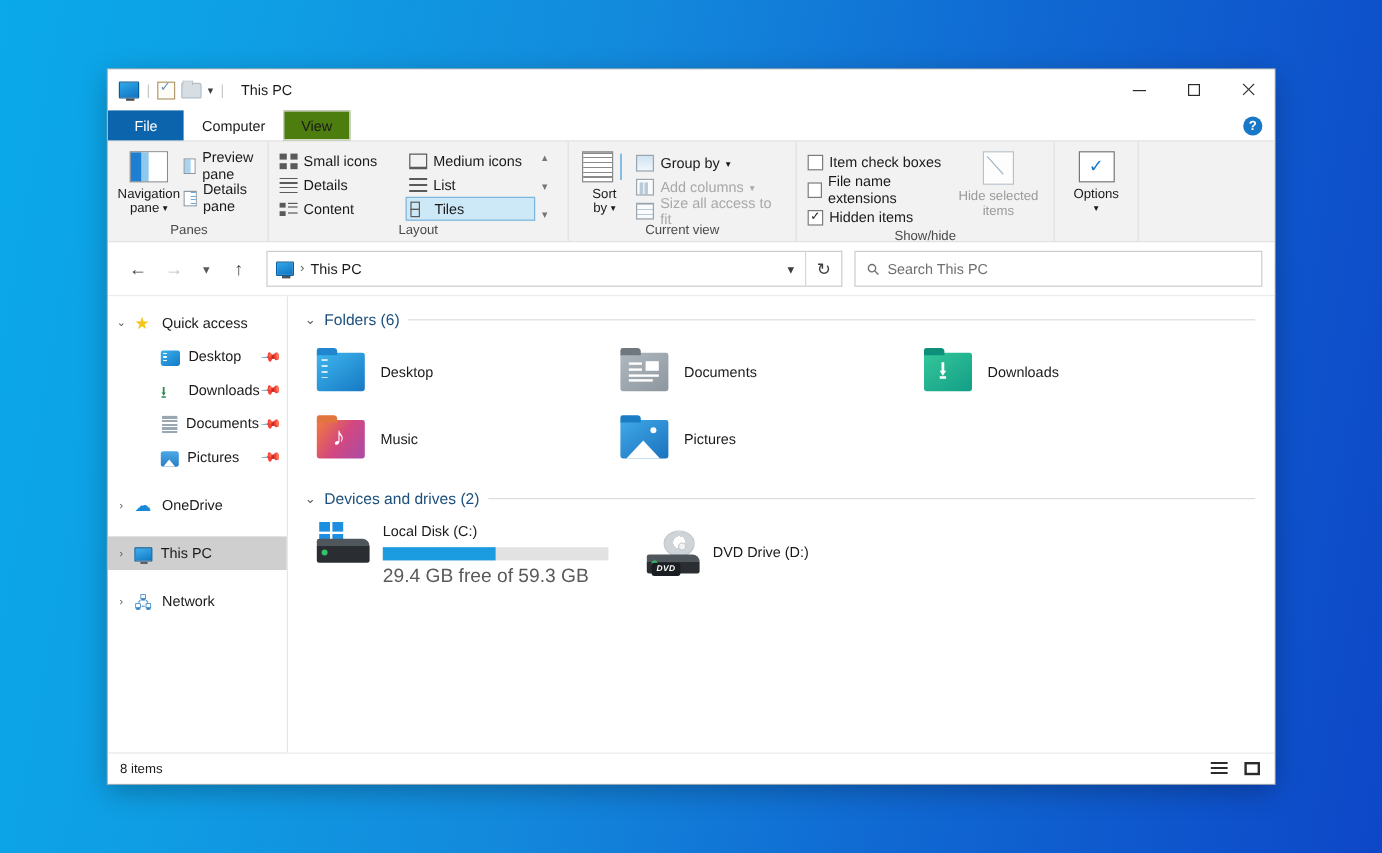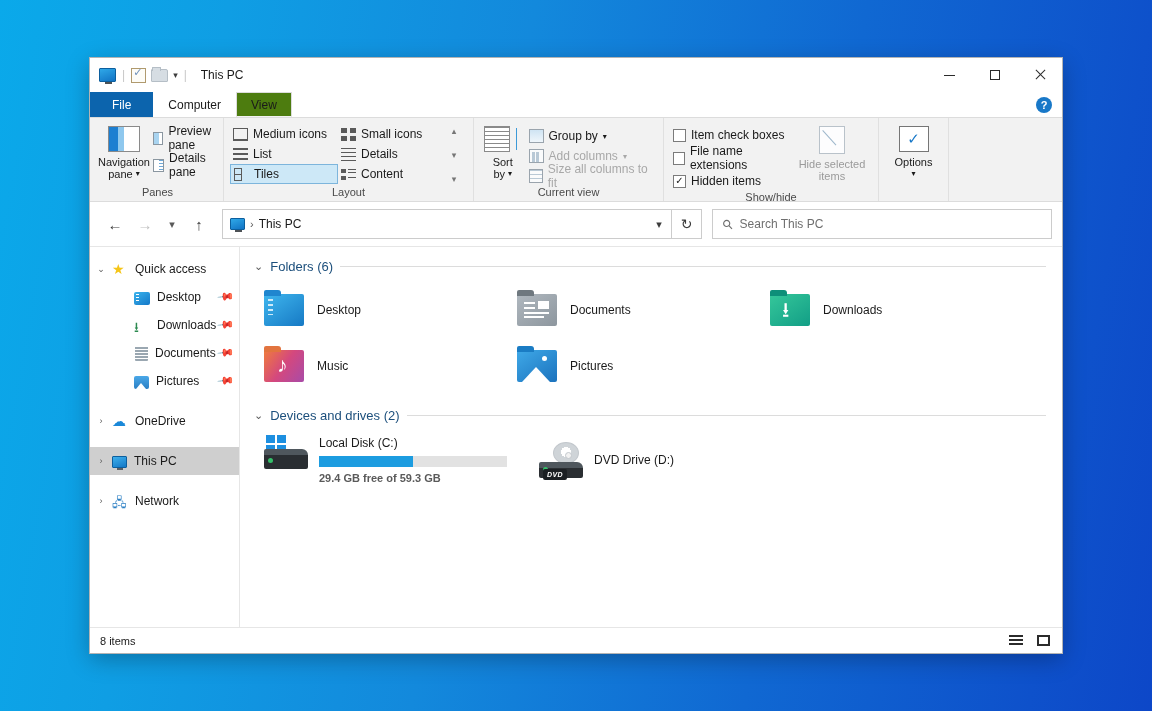--- a/index.html
+++ b/index.html
@@ -477,21 +477,21 @@
     position:absolute; left:6px; bottom:-2px;
     background:#1b1f23; color:#fff; font-size:7px; font-weight:bold;
     padding:2px 4px; border-radius:2px; letter-spacing:0.4px;
   }
   .drive-info { padding-top:1px; }
   .drive-name { font-size:12px; color:#1a1a1a; }
   .bar-outer {
     width: 188px; height: 11px; background:#e2e2e2; margin-top:6px;
   }
   .bar-inner { height:100%; background:#1c9ce0; }
-  .drive-free { font-size:11px; color:#5a5a5a; margin-top:5px;font-weight:bold; }
+  .drive-free { font-size:16px; color:#5a5a5a; margin-top:5px; }
   .drive.simple { align-items:center; padding-top:0; }
 
   
   .statusbar {
     height: 26px; min-height:26px;
     border-top:1px solid #e6e6e6;
     background:#ffffff;
     display:flex; align-items:center;
     padding: 0 10px;
     font-size:11px; color:#1a1a1a;
@@ -576,44 +576,44 @@
           </div>
         </div>
       </div>
       <div class="rgroup-label">Panes</div>
     </div>
 
     <div class="rgroup" style="width:250px">
       <div class="rgroup-body" style="padding-top:2px">
         <div style="width:108px">
           <div class="smallitem">
+            <span class="li-ico li-sm"></span>
+            <span>Small icons</span>
+          </div>
+          <div class="smallitem">
+            <span class="li-ico li-det"></span>
+            <span>Details</span>
+          </div>
+          <div class="smallitem">
+            <span class="li-ico li-cont"></span>
+            <span>Content</span>
+          </div>
+        </div>
+        <div style="width:108px">
+          <div class="smallitem">
             <span class="li-ico li-med"></span>
             <span>Medium icons</span>
           </div>
           <div class="smallitem">
             <span class="li-ico li-list"></span>
             <span>List</span>
           </div>
           <div class="smallitem selected">
             <span class="li-ico li-tiles"></span>
             <span>Tiles</span>
-          </div>
-        </div>
-        <div style="width:108px">
-          <div class="smallitem">
-            <span class="li-ico li-sm"></span>
-            <span>Small icons</span>
-          </div>
-          <div class="smallitem">
-            <span class="li-ico li-det"></span>
-            <span>Details</span>
-          </div>
-          <div class="smallitem">
-            <span class="li-ico li-cont"></span>
-            <span>Content</span>
           </div>
         </div>
         <div class="layout-spin">
           <span>▴</span>
           <span>▾</span>
           <span>▾</span>
         </div>
       </div>
       <div class="rgroup-label">Layout</div>
     </div>
@@ -637,21 +637,21 @@
             <span>Group by</span>
             <span style="font-size:8px">▾</span>
           </div>
           <div class="smallitem dim">
             <span class="cv-ico add"></span>
             <span>Add columns</span>
             <span style="font-size:8px">▾</span>
           </div>
           <div class="smallitem dim">
             <span class="cv-ico size"></span>
-            <span>Size all columns to fit</span>
+            <span>Size all access to fit</span>
           </div>
         </div>
       </div>
       <div class="rgroup-label">Current view</div>
     </div>
 
     <div class="rgroup" style="width:215px">
       <div class="rgroup-body">
         <div style="padding-top:3px;width:125px">
           <div class="smallitem">

